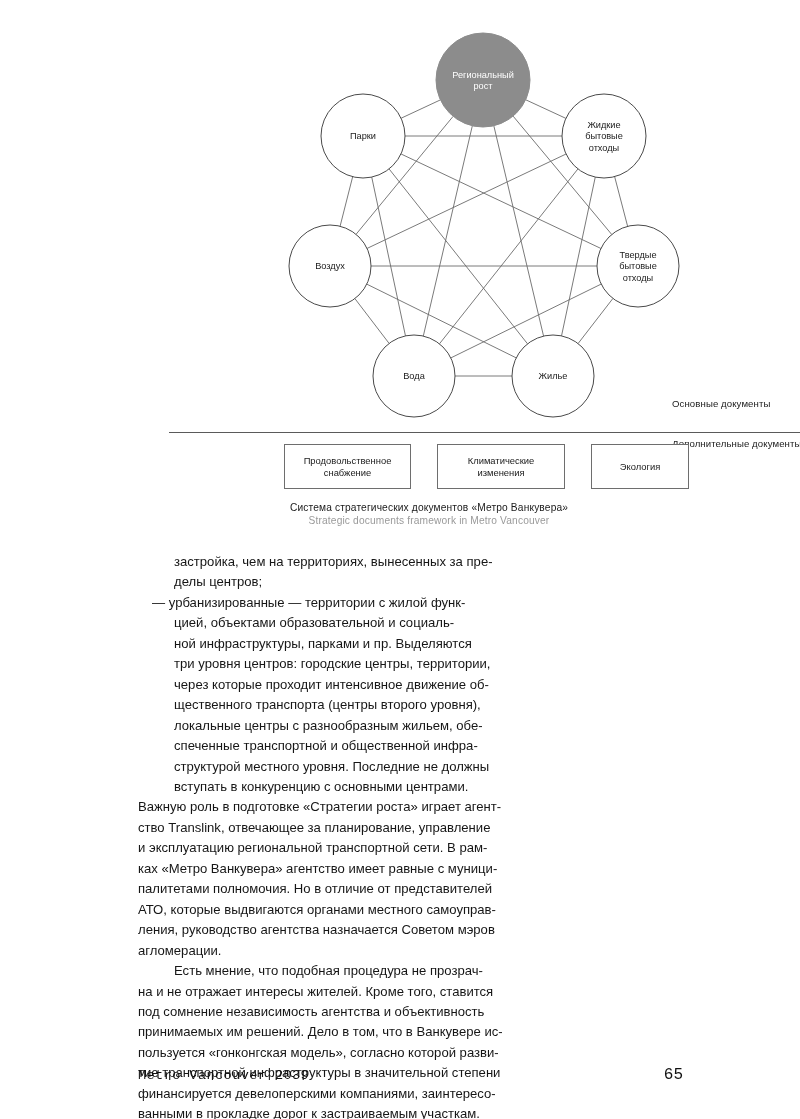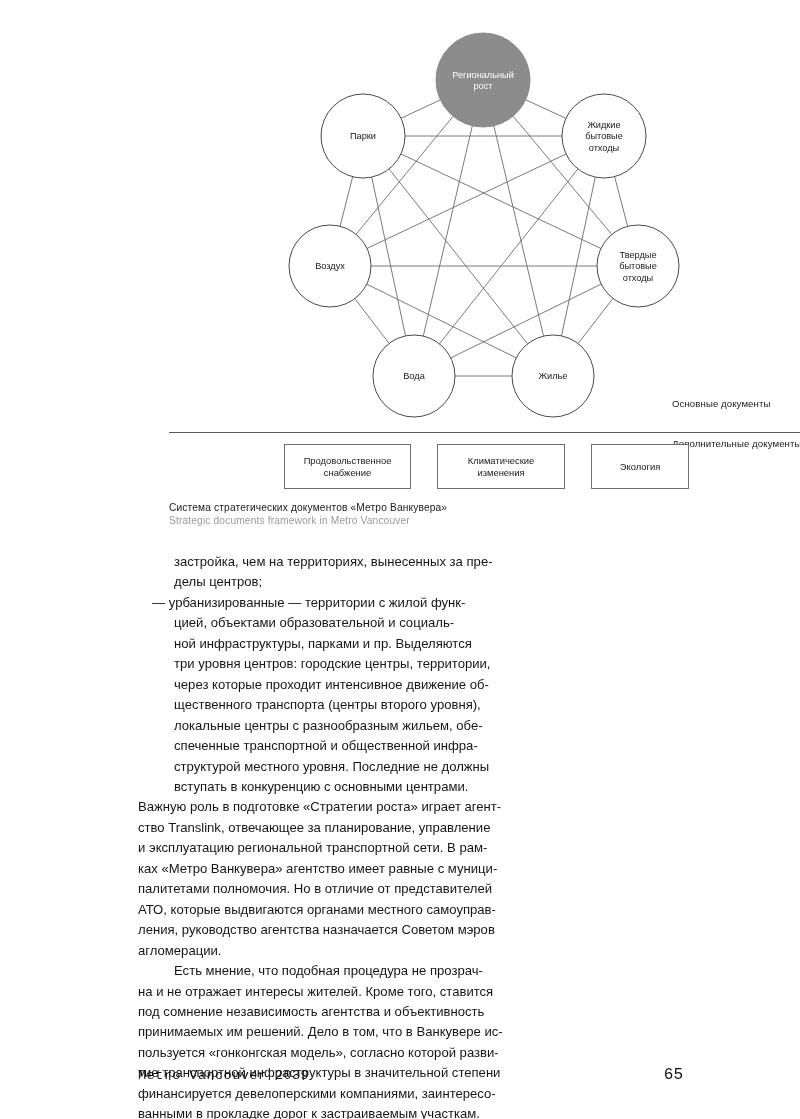--- a/index.html
+++ b/index.html
@@ -110,20 +110,21 @@
   .doc-box.w1 { width: 127px; }
   .doc-box.w2 { width: 128px; }
   .doc-box.w3 { width: 98px; }
 
   
   #figure-caption {
     position: absolute;
     left: 138px;
     top: 501px;
     width: 520px;
+    text-align: center;
   }
   #caption-ru {
     font-size: 10.2px;
     line-height: 13px;
     color: #1a1a1a;
     letter-spacing: 0.15px;
   }
   #caption-en {
     font-size: 10.2px;
     line-height: 13px;

